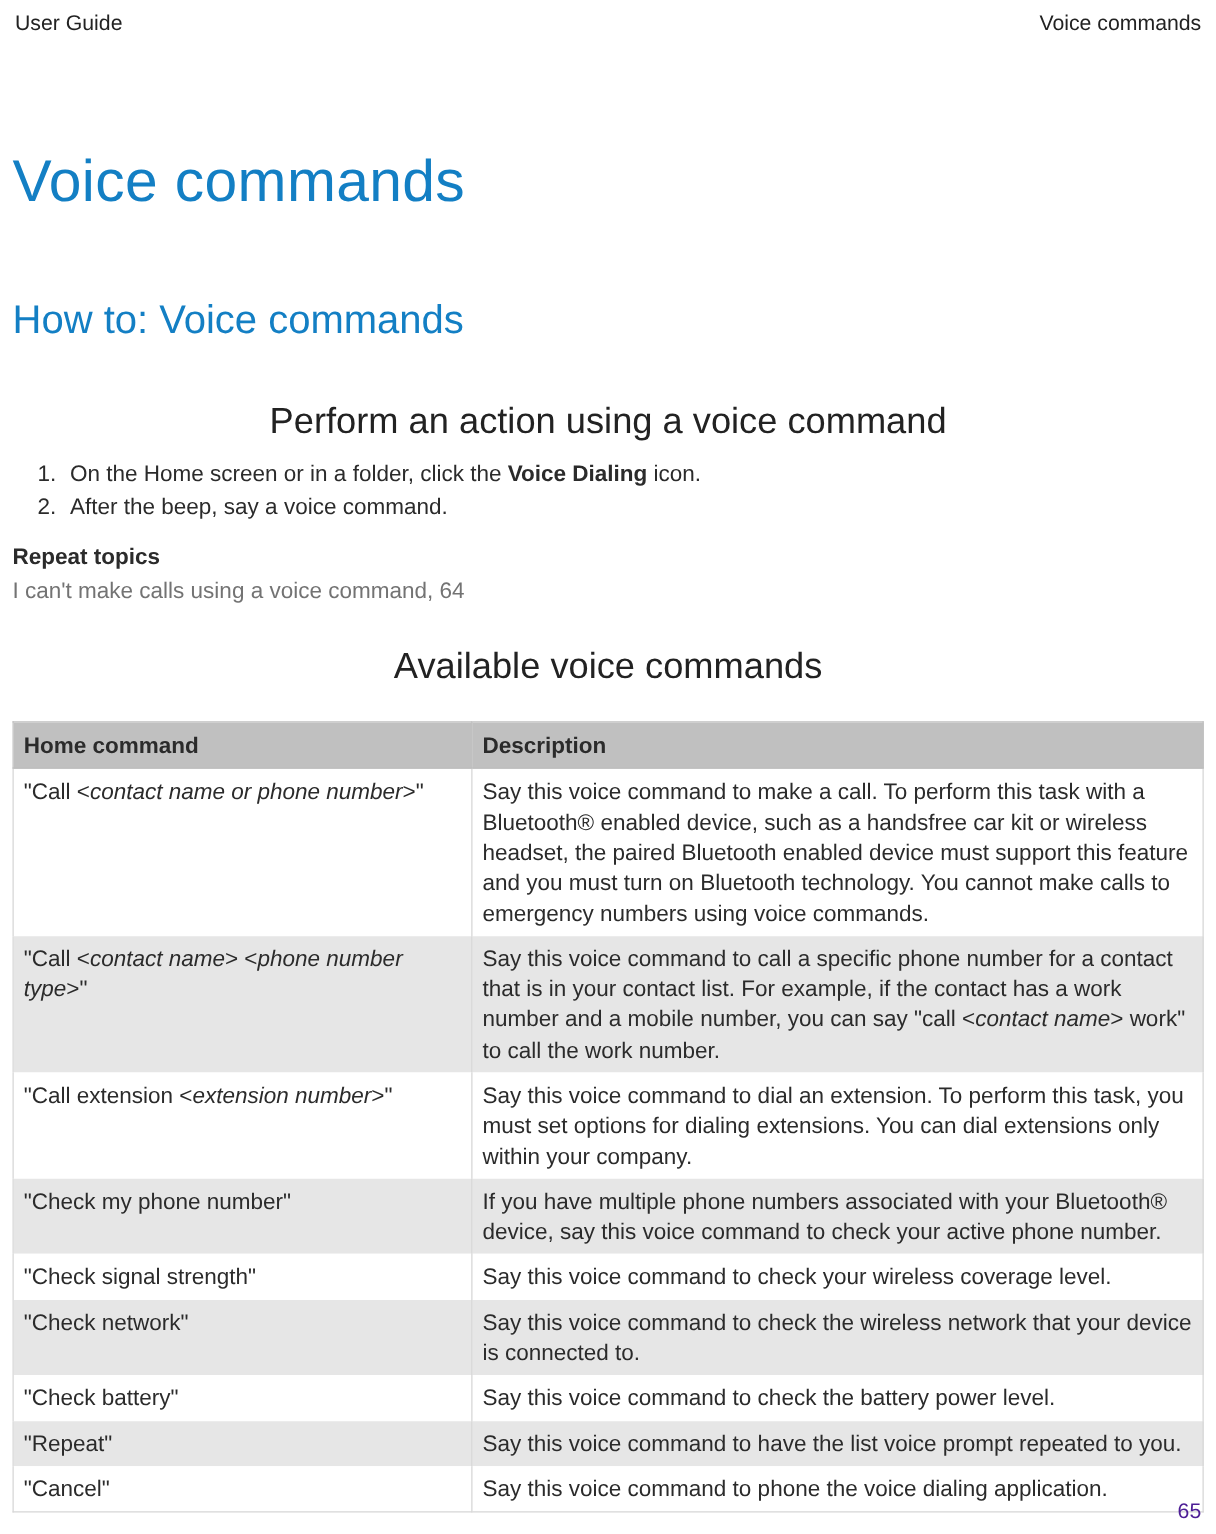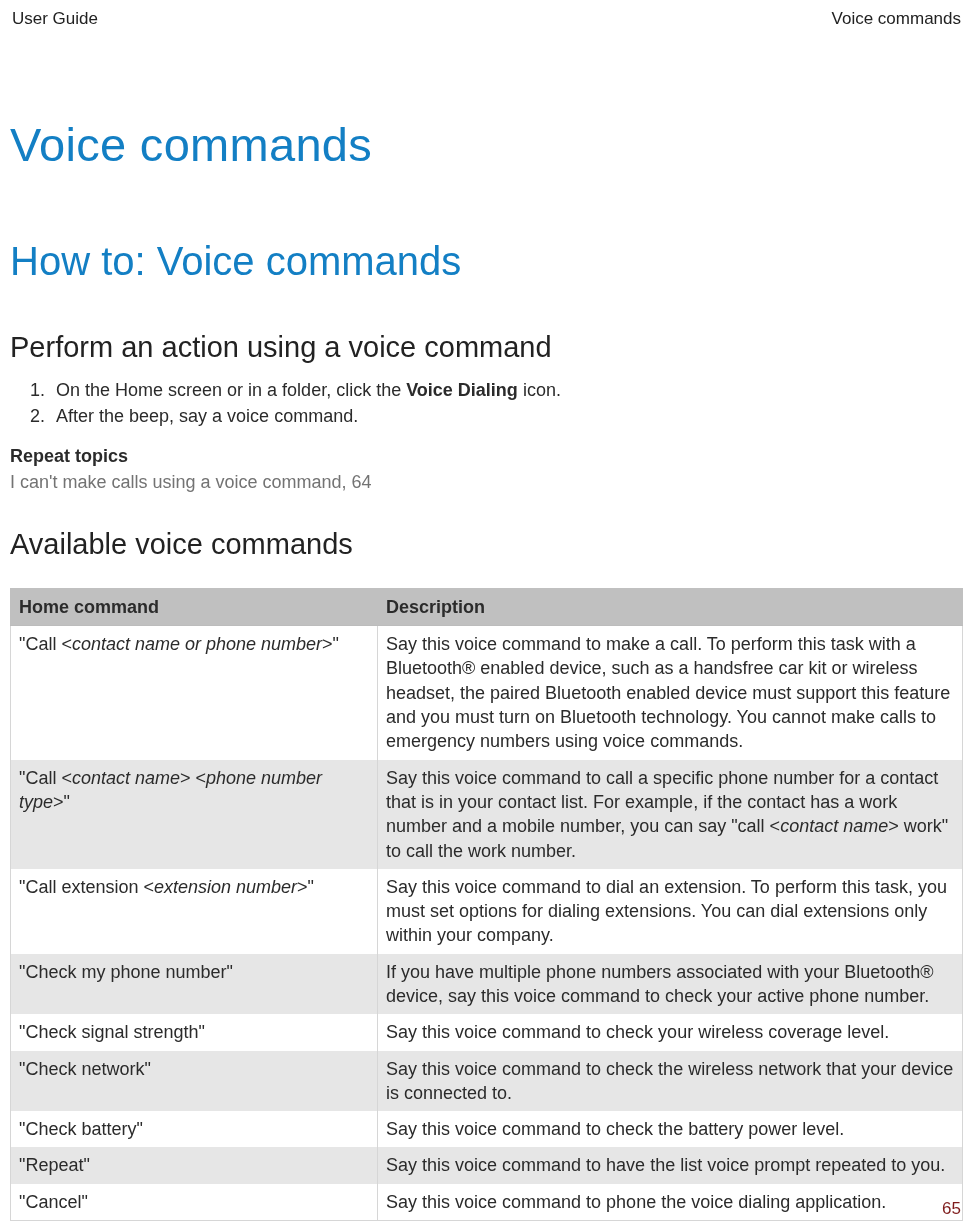--- a/index.html
+++ b/index.html
@@ -34,29 +34,30 @@
     font-weight: 400;
     color: #137fc4;
     font-size: 47px;
     letter-spacing: 0.3px;
     margin: 82px 0 0 0;
   }
   h2 {
     font-family: "Segoe UI Light", "Myriad Pro", "Helvetica Neue", Arial, sans-serif;
     font-weight: 400;
     color: #137fc4;
-    font-size: 40px;
+    font-size: 32px;
     margin: 58px 0 0 0;
   }
   h3 {
     font-family: "Segoe UI Light", "Myriad Pro", "Helvetica Neue", Arial, sans-serif;
     font-weight: 400;
     color: #222;
     font-size: 29px;
     margin: 40px 0 10px 0;
+    text-align: center;
   }
   h3.tight { margin-top: 30px; }
   ol {
     margin: 6px 0 16px 0;
     padding-left: 40px;
     font-size: 18px;
   }
   ol li {
     padding-left: 6px;
     margin-bottom: 2px;
@@ -98,21 +99,21 @@
   table.commands tbody tr:nth-child(even) td { background: #e6e6e6; }
   table.commands tbody tr:last-child td { border-bottom: 1px solid #d6d6d6; }
   table.commands td:first-child { width: 350px; }
   .cmd-q { }
   .cmd-ital { font-style: italic; }
   .pnum {
     position: absolute;
     right: 12px;
     bottom: 6px;
     font-size: 17px;
-    color: #7f1d1d;
+    color: #4c1d95;
   }
 </style>
 </head>
 <body>
 <div class="page">
 
 
 
 <div class="hdr">
   <span>User Guide</span>

